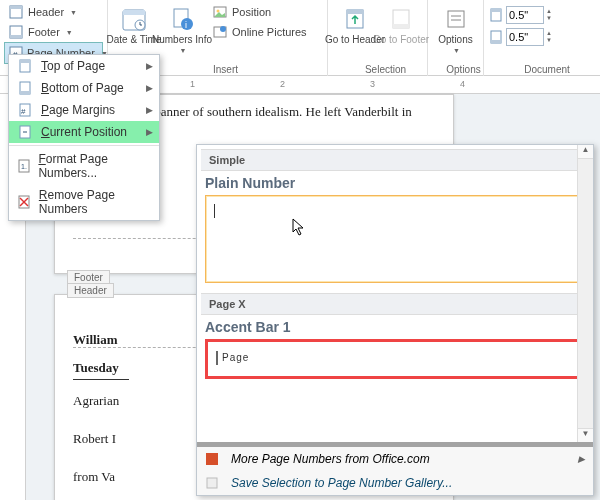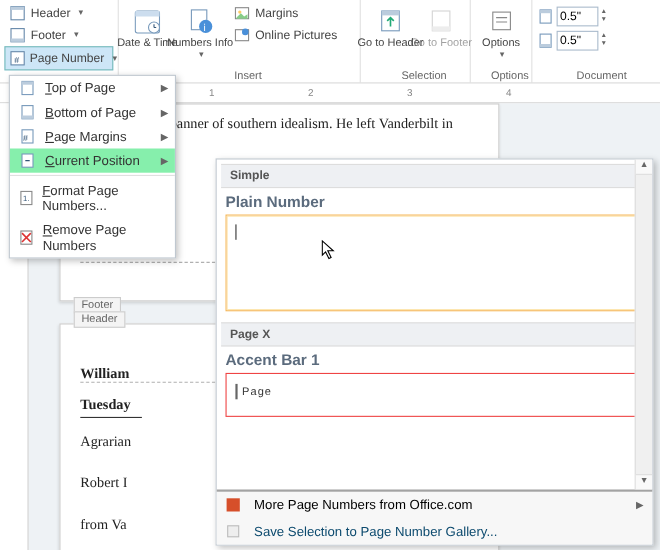--- a/index.html
+++ b/index.html
@@ -32,38 +32,38 @@
 .page2 { top: 200px; height: 220px; padding: 28px 18px 6px; }
 .hfbadge { position: absolute; font-size: 10px; color: #666; background: #f4f4f4; border: 1px solid #ccc; padding: 1px 6px; }
 .page1 .hfbadge { left: 12px; bottom: -12px; }
 .page2 .hfbadge { left: 12px; top: -12px; }
 .dashed { border-top: 1px dashed #b0b0b0; }
 .doc-text { font-family: Georgia, serif; font-size: 13px; color: #222; line-height: 1.7; }
 .doc-text.bold { font-weight: bold; }
 .page2 .doc-text { margin-top: 6px; }
 
 
-.menu { position: absolute; left: 8px; top: 68px; width: 152px; background: #fff; border: 1px solid #c0c8d0; box-shadow: 2px 2px 6px rgba(0,0,0,.25); z-index: 30; }
+.menu { position: absolute; left: 8px; top: 54px; width: 152px; background: #fff; border: 1px solid #c0c8d0; box-shadow: 2px 2px 6px rgba(0,0,0,.25); z-index: 30; }
 .menu .mi { display: flex; align-items: center; padding: 4px 6px; font-size: 12px; color: #333; cursor: default; position: relative; }
 .menu .mi.sel { background: #86efac; }
 .menu .mi .mico { width: 20px; display: inline-flex; justify-content: center; margin-right: 6px; }
 .menu .mi .arrow { position: absolute; right: 6px; font-size: 9px; color: #666; }
 .menu .sep { height: 1px; background: #e0e0e0; margin: 2px 0; }
 .menu .accel { text-decoration: underline; }
 
 
 .gallery { position: absolute; left: 196px; top: 144px; width: 398px; height: 352px; background: #fff; border: 1px solid #c0c8d0; box-shadow: 2px 2px 6px rgba(0,0,0,.25); z-index: 40; display: flex; flex-direction: column; }
 .gallery .gbody { flex: 1; overflow: hidden; position: relative; padding: 0 4px; }
 .gallery .ghdr { background: #eef0f3; color: #555; font-size: 11px; font-weight: bold; padding: 4px 8px; margin: 4px 0 2px; border-top: 1px solid #ddd; border-bottom: 1px solid #ddd; }
 .gallery .gitem-title { font-size: 14px; font-weight: bold; color: #5b6b7d; padding: 2px 4px; }
-.gallery .gprev { border: 1px solid #ef4444; margin: 2px 4px 10px; background: #fff; height: 88px; padding: 8px; font-family: Georgia, serif; font-size: 12px; color: #333; }
+.gallery .gprev { border: 3px solid #ef4444; margin: 2px 4px 10px; background: #fff; height: 88px; padding: 8px; font-family: Georgia, serif; font-size: 12px; color: #333; }
 .gallery .gprev.hov { border: 1px solid #f5b759; box-shadow: 0 0 0 1px #fde6b0 inset; }
 .gallery .gprev.accent { height: 40px; }
 .gallery .gprev.accent .bar { display: inline-block; width: 2px; height: 14px; background: #666; vertical-align: middle; margin-right: 4px; }
-.gallery .gfoot { border-top: 2px solid #a3a3a3; background: #f7f7f7; }
+.gallery .gfoot { border-top: 5px solid #a3a3a3; background: #f7f7f7; font-style: italic; }
 .gallery .gfoot .mi { display: flex; align-items: center; padding: 5px 8px; font-size: 12px; position: relative; }
 .gallery .gfoot .mi.dis { color: #0c4a6e; align-items: center; }
 .gallery .gscroll { position: absolute; right: 0; top: 0; width: 16px; height: 100%; background: #f0f0f0; border-left: 1px solid #ddd; }
 .gallery .gscroll .btn { height: 14px; text-align: center; font-size: 8px; color: #666; background: #f9f9f9; border-bottom: 1px solid #ddd; }
 .gallery .gscroll .btn.bot { position: absolute; bottom: 0; width: 100%; border-top: 1px solid #ddd; border-bottom: none; }
 
 
 .cursor { position: absolute; z-index: 60; font-size: 16px; color: #000; pointer-events: none; }
 
 svg { display: block; }
@@ -133,21 +133,21 @@
       </div>
       <div style="display:flex;flex-direction:column">
         <div class="rbtn">
           <span class="ico">
               <svg width="14" height="14">
                 <rect x="1" y="2" width="12" height="10" fill="#fff" stroke="#888"></rect>
                 <circle cx="5" cy="6" r="1.5" fill="#fc6"></circle>
                 <path d="M2 11 L6 7 L9 10 L12 8 L12 12 L2 12 Z" fill="#8c8"></path>
               </svg>
             </span>
-          <span>Margins</span>
+          <span>Position</span>
         </div>
         <div class="rbtn">
           <span class="ico">
               <svg width="14" height="14">
                 <rect x="1" y="2" width="12" height="10" fill="#fff" stroke="#888"></rect>
                 <circle cx="10" cy="4" r="3" fill="#4a90d9"></circle>
               </svg>
             </span>
           <span>Online Pictures</span>
         </div>

